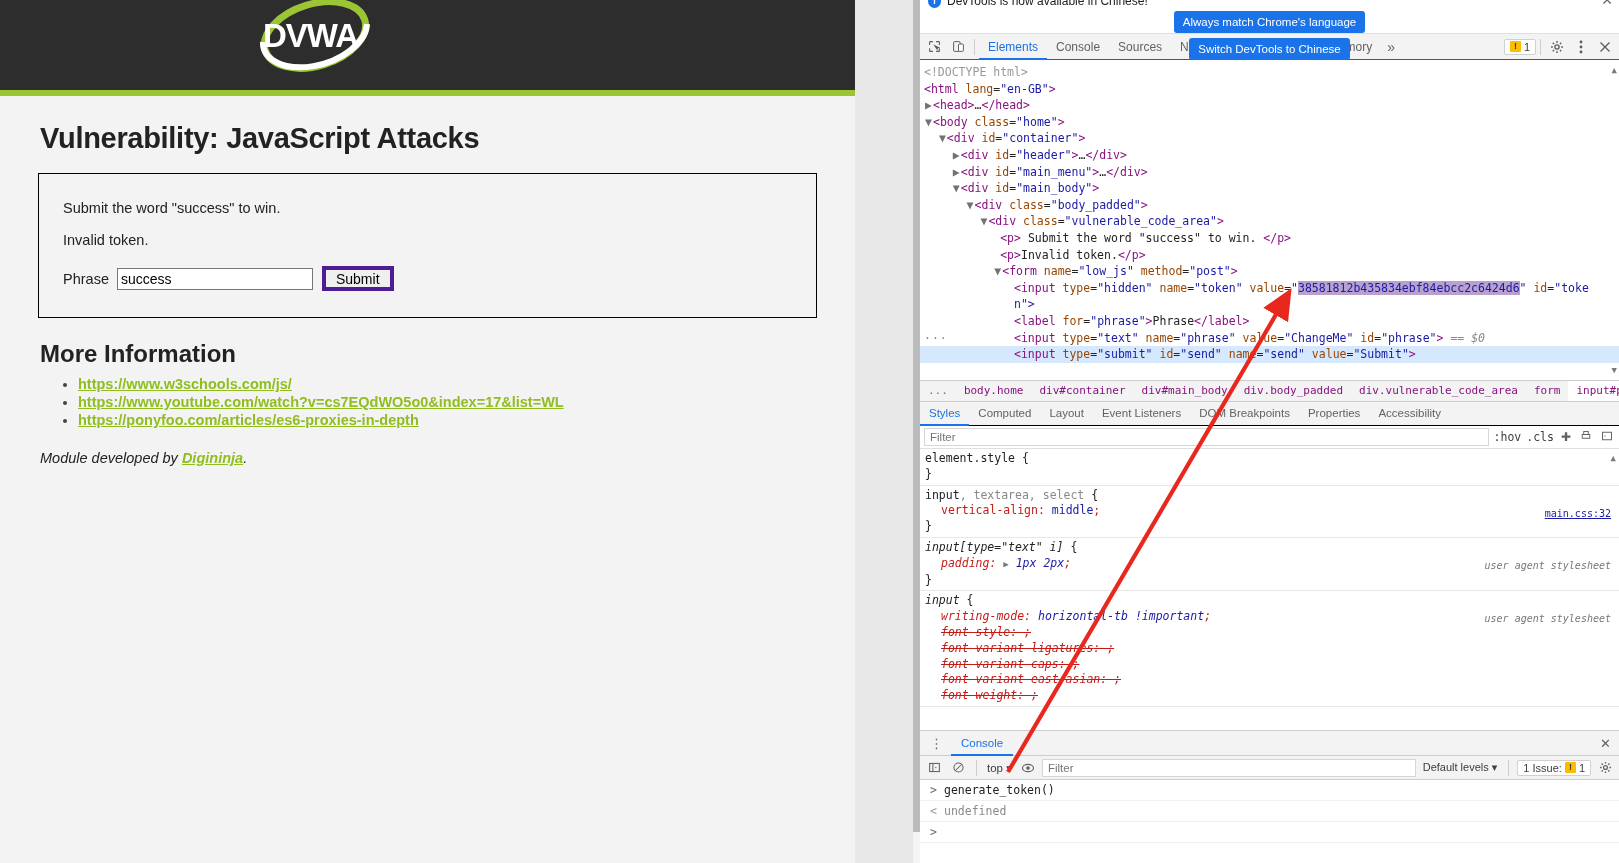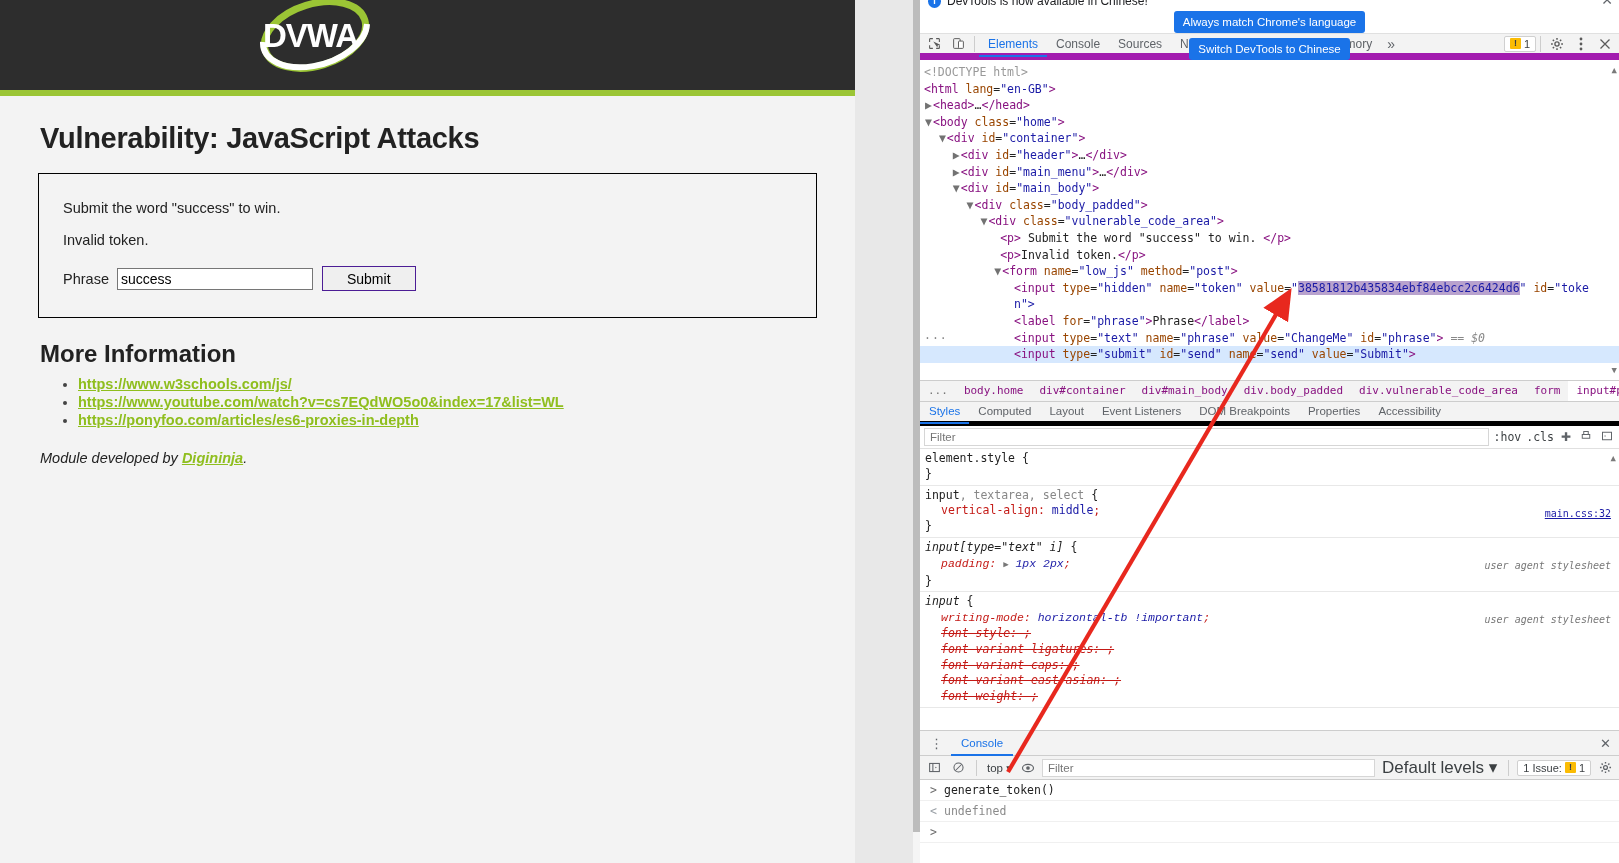--- a/index.html
+++ b/index.html
@@ -36,23 +36,23 @@
   }
   .vulnerable_code_area p { font-size:14.5px; color:#222; margin:10px 0 16px 0; }
   .phrase-row { display:flex; align-items:center; gap:0; margin-top:18px; margin-bottom:6px; }
   .phrase-label { font-size:14.5px; color:#222; margin-right:8px; }
   #phrase-input {
     width:196px; height:22px; font-size:14px;
     font-family:"Liberation Sans", sans-serif;
     border:1px solid #767676; padding:1px 3px; background:#fff; color:#000;
   }
   #submit-button {
-    margin-left:9px; height:25px; padding:1px 24px;
+    margin-left:9px; height:25px; padding:1px 10px;
     font-size:14px; font-family:"Liberation Sans", sans-serif;
-    background:#efefef; border:1px solid #4c1d95; color:#000; cursor:pointer;
+    background:#efefef; border:4px solid #4c1d95; color:#000; cursor:pointer;
   }
   h2.more-info {
     font-size:24px; font-weight:bold; color:#222; margin:22px 0 8px 2px;
   }
   ul.links { margin:6px 0 0 18px; padding-left:22px; }
   ul.links li { margin:2px 0; font-size:14.5px; }
   ul.links li::marker { color:#444; }
   ul.links a {
     color:#8fbe1e; font-weight:bold; text-decoration:underline; font-size:14.5px;
   }
@@ -98,21 +98,21 @@
     font-size:11.5px; padding:5px 16px; cursor:pointer;
     font-family:"Liberation Sans", sans-serif; white-space:nowrap;
   }
   #banner-close {
     position:absolute; right:6px; top:-2px; font-size:14px; color:#5f6368; cursor:pointer;
   }
 
   
   #tabstrip {
     display:flex; align-items:center; height:26px;
-    background:#f3f3f3; border-bottom:7px solid #a21caf; padding:0 2px;
+    background:#f3f3f3; border-bottom:1px solid #a21caf; padding:0 2px;
   }
   .tool-icon {
     width:24px; height:22px; display:flex; align-items:center; justify-content:center;
     cursor:pointer; color:#5a5a5a;
   }
   .vsep { width:1px; height:16px; background:#cdcdcd; margin:0 4px; }
   .panel-tab {
     font-size:12px; color:#5f6368; padding:4px 9px 5px 9px; cursor:pointer;
     height:26px; line-height:18px; white-space:nowrap;
   }
@@ -158,21 +158,21 @@
     border-top:1px solid #cdcdcd; border-bottom:1px solid #cdcdcd;
     font-family:"DejaVu Sans Mono", monospace; font-size:11px; overflow:hidden;
   }
   .crumb { padding:0 8px; color:#881280; white-space:nowrap; cursor:pointer; line-height:22px; }
   .crumb.ellip { color:#777; }
   .crumb.sel { background:#fff; }
 
   
   #styles-tabs {
     display:flex; align-items:center; height:24px; background:#f3f3f3;
-    border-bottom:5px solid #000000;
+    border-bottom:1px solid #000000;
   }
   .stab {
     font-size:11.5px; color:#5f6368; padding:3px 9px 4px 9px; cursor:pointer;
     height:24px; line-height:17px; white-space:nowrap;
   }
   .stab.active { color:#1a73e8; border-bottom:2px solid #1a73e8; }
 
   
   #filter-bar {
     display:flex; align-items:center; height:23px; background:#fff;
@@ -195,21 +195,21 @@
   .rule .origin {
     position:absolute; right:8px; top:20px; font-size:10px; color:#777; font-style:italic;
   }
   .rule .origin.link { color:#1a1aa6; text-decoration:underline; font-style:normal; cursor:pointer; }
   .sel-text { color:#222; }
   .sel-text.gray { color:#888; }
   .sel-text.ua { font-style:italic; color:#222; }
   .prop { padding-left:16px; color:#c41a16; }
   .prop .pname { color:#c41a16; }
   .prop .pval { color:#1a1aa6; }
-  .prop.ua-style { font-style:italic;font-family:Liberation Mono, monospace; }
+  .prop.ua-style { font-style:italic; }
   .prop.struck { text-decoration:line-through; color:#c41a16; font-style:italic; }
   .tri { color:#777; font-size:9px; }
   .brace { color:#222; }
   #styles-scroll-up, #styles-scroll-dn { position:absolute; right:3px; color:#7a7a7a; font-size:9px; }
 
   
   #drawer {
     position:absolute; left:0; bottom:0; width:699px; height:133px;
     background:#fff; border-top:1px solid #cdcdcd;
   }
@@ -227,21 +227,21 @@
     display:flex; align-items:center; height:24px; background:#f3f3f3;
     border-bottom:1px solid #cdcdcd; padding:0 4px; gap:4px;
   }
   .ct-ico { width:20px; height:18px; display:flex; align-items:center; justify-content:center; color:#5f6368; cursor:pointer; font-size:12px; }
   #ctx-select { font-size:11.5px; color:#3c4043; cursor:pointer; padding:0 2px; white-space:nowrap; }
   #console-filter {
     flex:1; height:18px; border:1px solid #d6d6d6; font-size:11.5px;
     padding:0 5px; color:#5f6368; background:#fff; outline:none;
     font-family:"Liberation Sans", sans-serif;
   }
-  #levels-select { font-size:17px; color:#3c4043; cursor:pointer; white-space:nowrap; padding:0 3px; }
+  #levels-select { font-size:11px; color:#3c4043; cursor:pointer; white-space:nowrap; padding:0 3px; }
   #issues-chip {
     display:flex; align-items:center; gap:3px; border:1px solid #d0d0d0;
     border-radius:2px; padding:1px 5px; font-size:11px; color:#3c4043;
     background:#fff; cursor:pointer; white-space:nowrap;
   }
   #console-log {
     font-family:"DejaVu Sans Mono", monospace; font-size:11.5px; background:#fff;
   }
   .clog-row { display:flex; align-items:flex-start; padding:2px 0 2px 10px; border-bottom:1px solid #f0f0f0; line-height:16px; }
   .clog-arrow { width:14px; color:#6e6e6e; flex:0 0 auto; }

